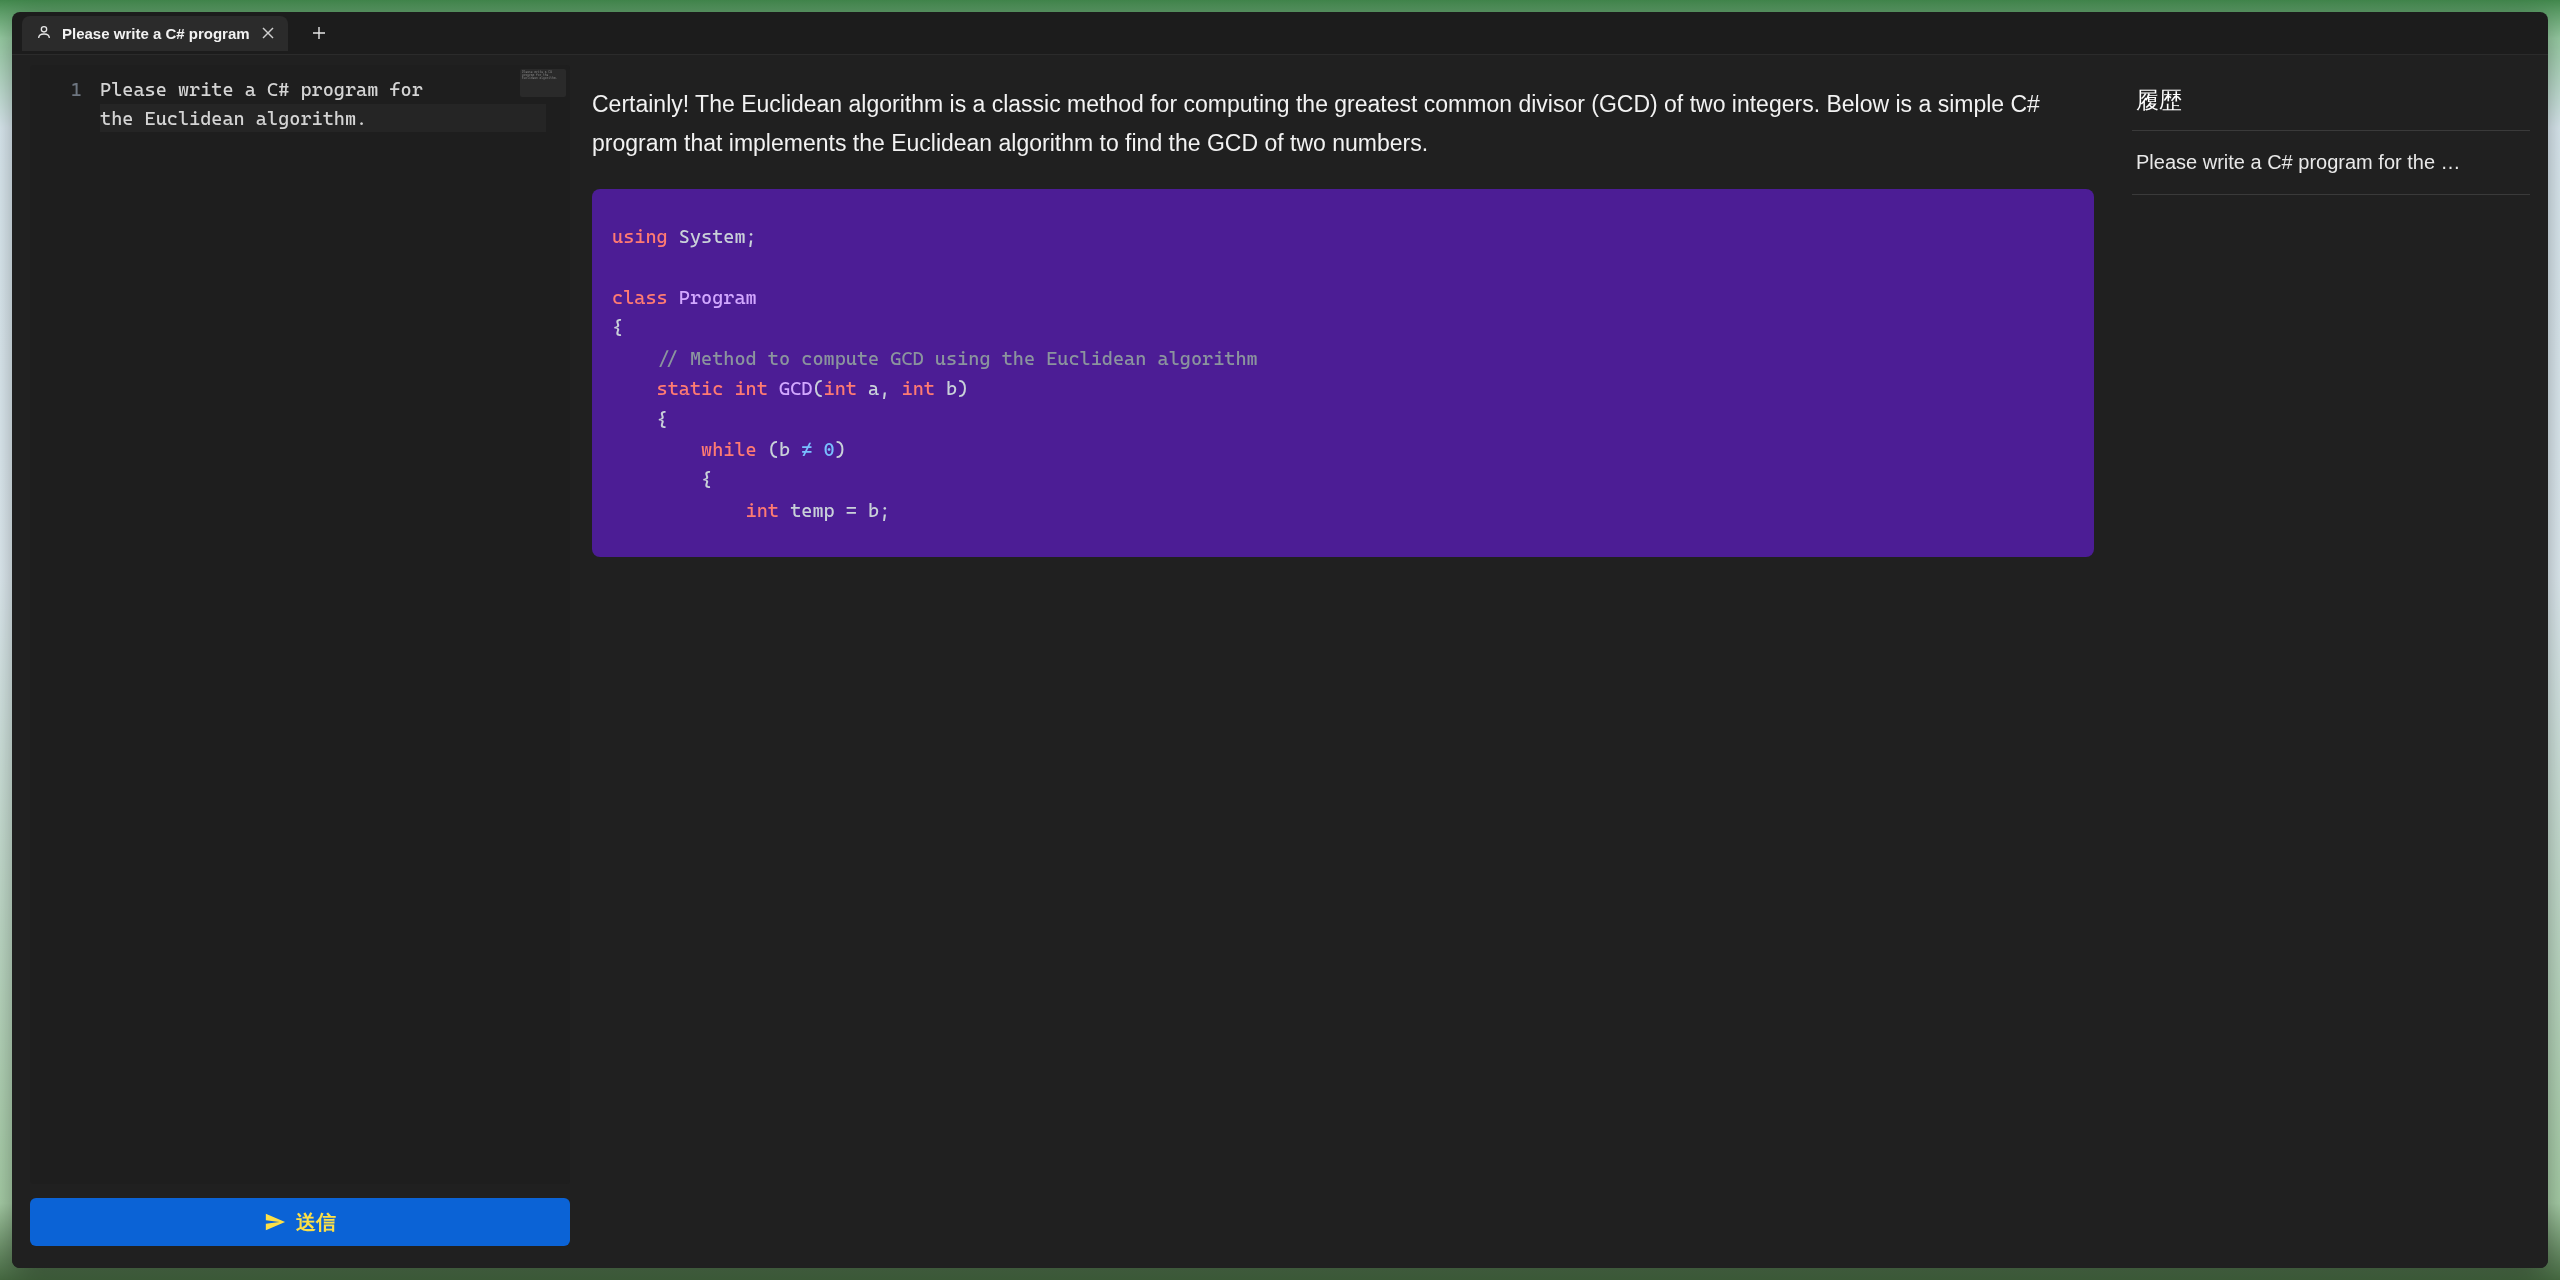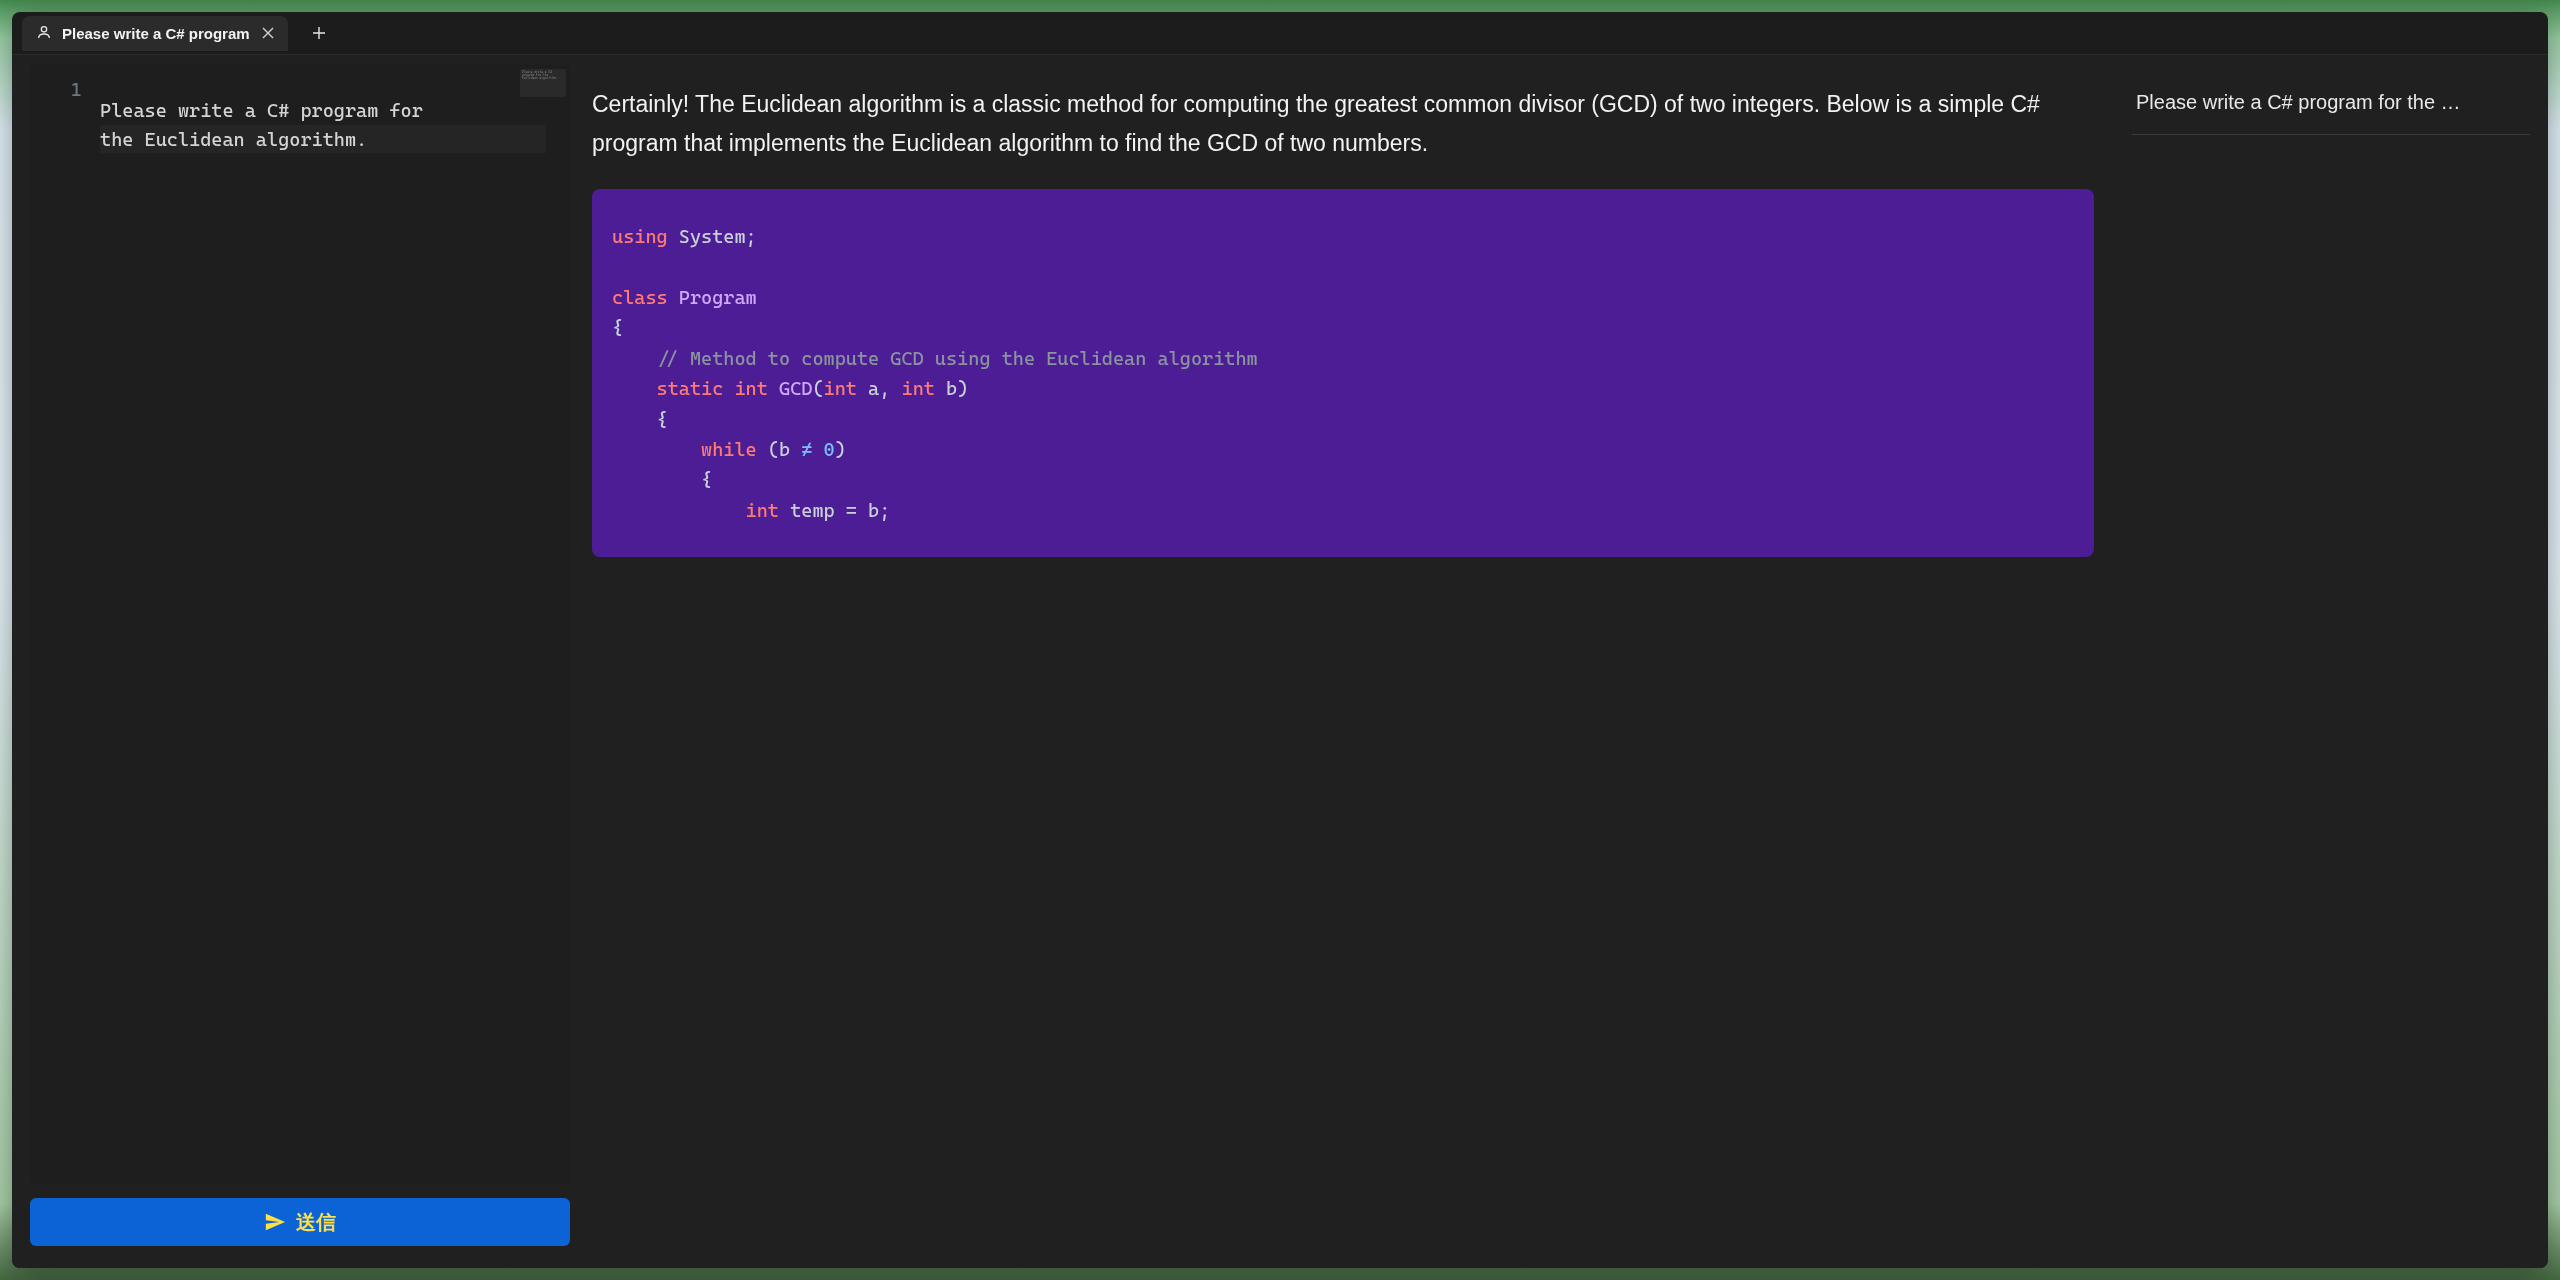--- a/index.html
+++ b/index.html
@@ -111,21 +111,21 @@
   text-align: right;
   color: #6e7681;
 }
 .code {
   flex: 1;
   padding: 10px 10px 10px 0;
   color: #d4d4d4;
   white-space: pre-wrap;
   word-break: break-word;
 }
-.code .line1 { display:block;margin-top:21px; }
+.code .line1 { display:block; }
 .code .line2 {
   display:block;
   background: rgba(255,255,255,0.035);
 }
 .minimap {
   position: absolute;
   top: 4px; right: 4px;
   width: 46px; height: 28px;
   background: #2a2a2a;
   border-radius: 2px;
@@ -274,17 +274,18 @@
     <span class="tok-cm">// Method to compute GCD using the Euclidean algorithm</span>
     <span class="tok-kw">static</span> <span class="tok-kw">int</span> <span class="tok-fn">GCD</span><span>(</span><span class="tok-kw">int</span><span> a, </span><span class="tok-kw">int</span><span> b)</span>
     <span>{</span>
         <span class="tok-kw">while</span><span> (b </span><span class="tok-op">≠</span><span class="tok-num"> 0</span><span>)</span>
         <span>{</span>
             <span class="tok-kw">int</span><span> temp = b;</span></div>
       </div>
     </div>
 
     <div class="panel-right">
+      <div class="hist-title">履歴</div>
       <div class="hist-item">Please write a C# program for the …</div>
     </div>
 
   </div>
 </div>
 
 </body></html>

